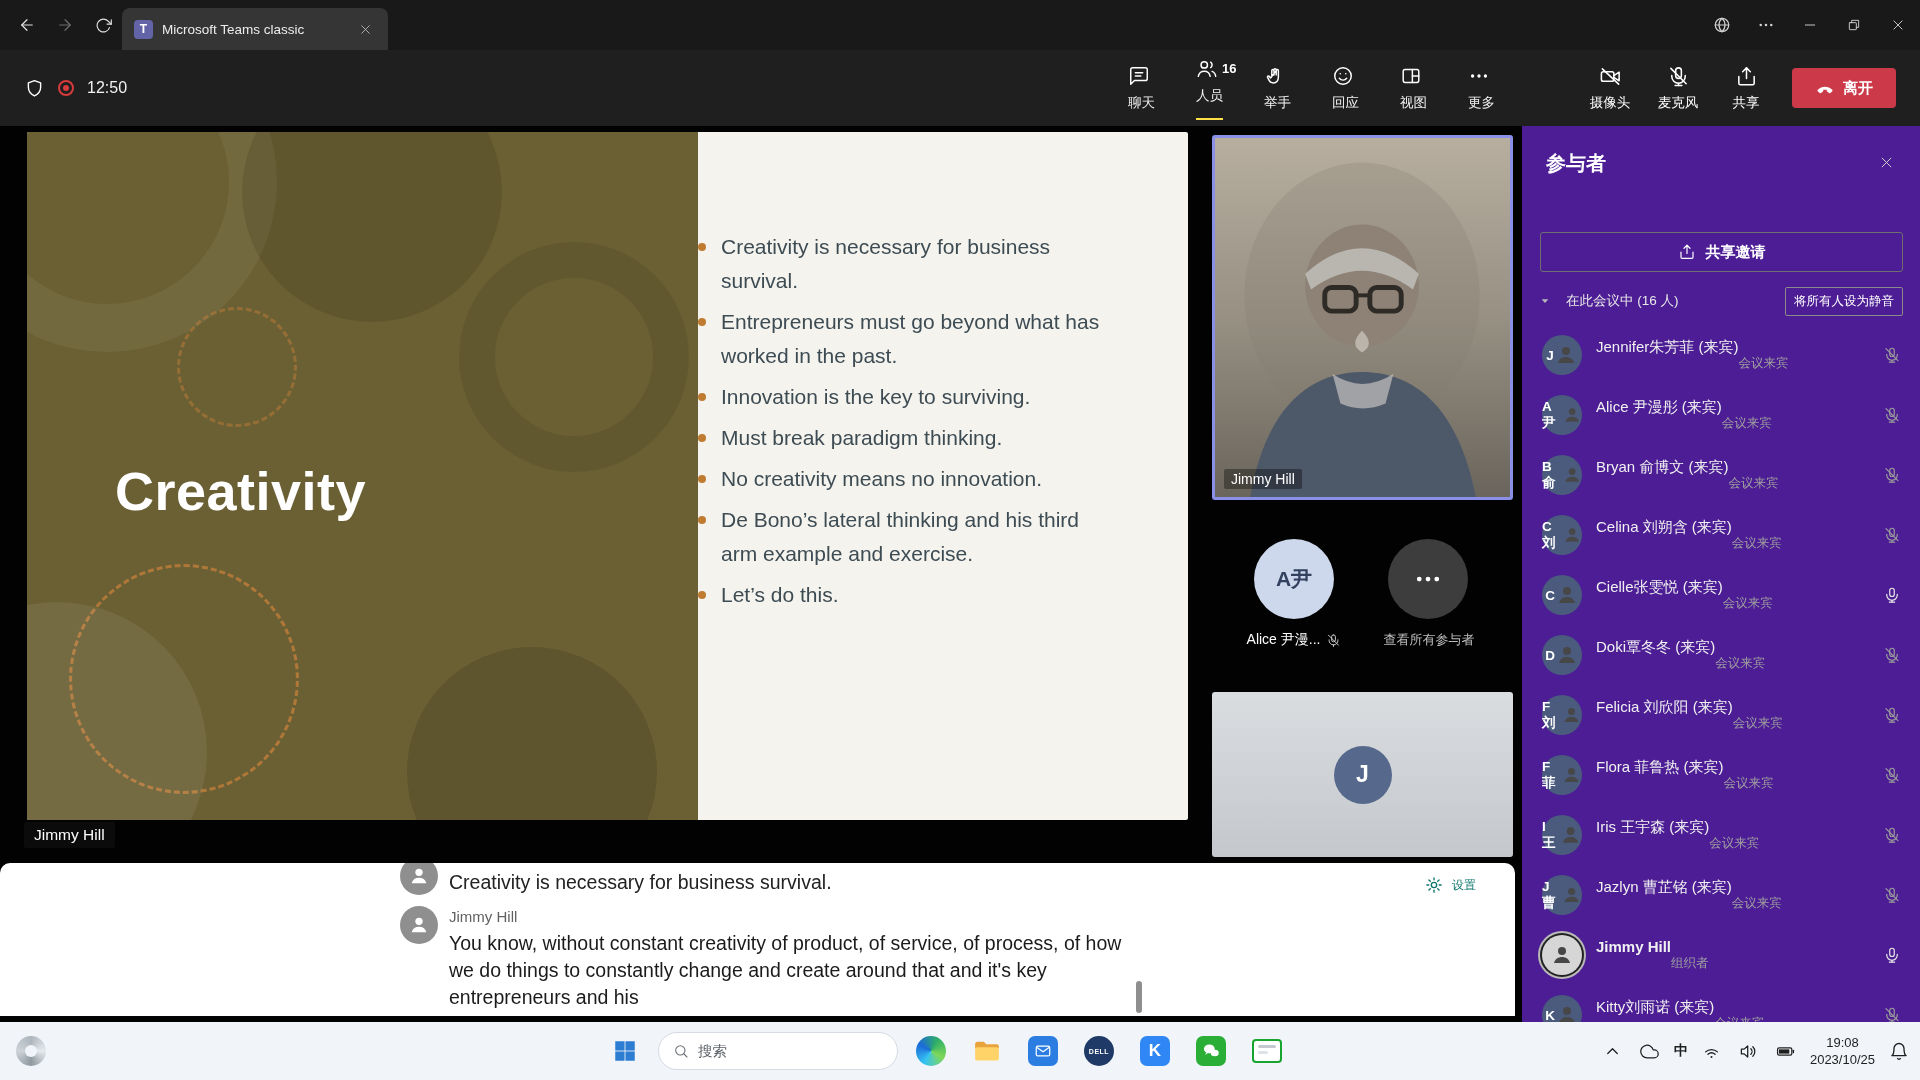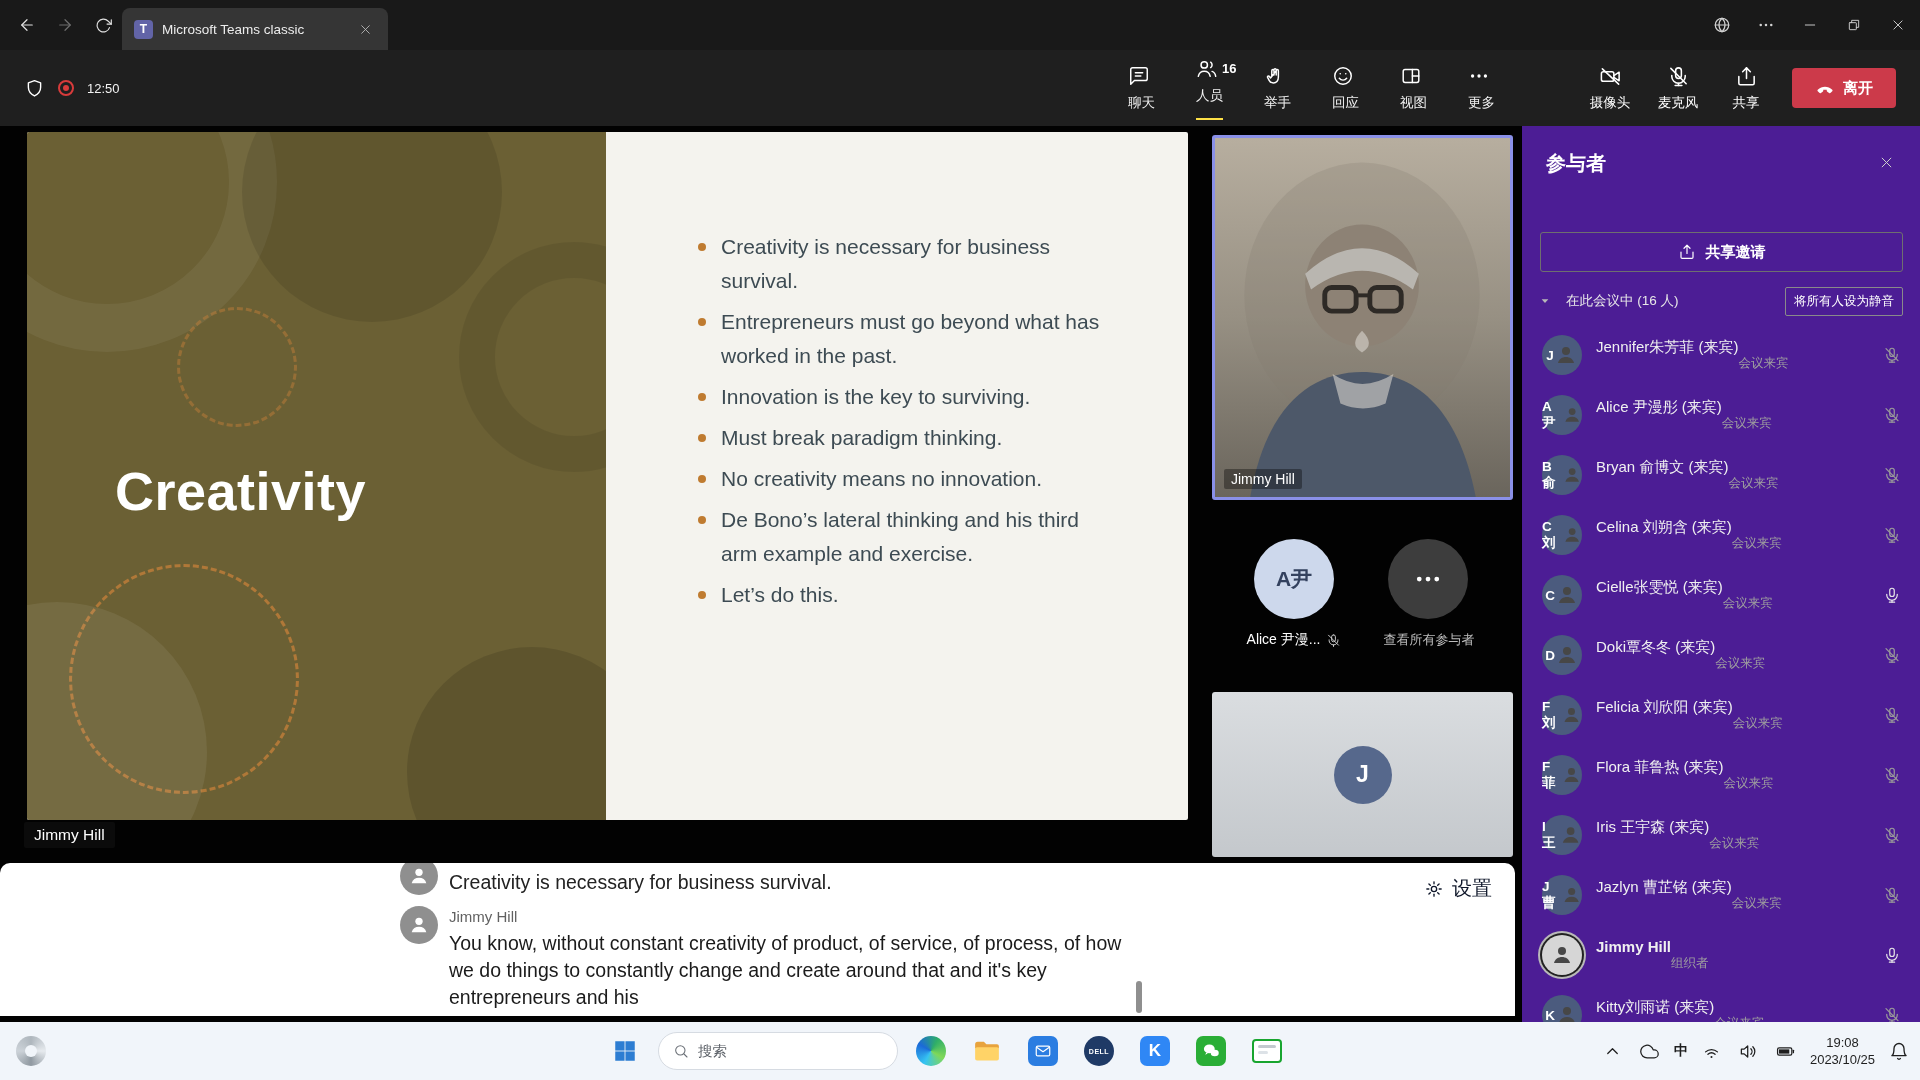--- a/index.html
+++ b/index.html
@@ -19,40 +19,40 @@
 .tab-title{color:#ececec;font-size:13.5px;flex:1;white-space:nowrap;overflow:hidden}
 .tab-close{width:22px;height:22px;display:flex;align-items:center;justify-content:center;color:#bdbdbd;border-radius:4px}
 .tbright{position:absolute;right:0;top:0;height:50px;display:flex;align-items:center}
 .tbtn{width:44px;height:50px;display:flex;align-items:center;justify-content:center;color:#d2d2d2}
 
 
 .meetbar{position:absolute;left:0;top:50px;width:1920px;height:76px;background:#1f1f1f;color:#fff}
 .mb-left{position:absolute;left:24px;top:0;height:76px;display:flex;align-items:center;gap:13px}
 .rec{width:16px;height:16px;border-radius:50%;border:2.5px solid #d83b3b;display:flex;align-items:center;justify-content:center}
 .rec>div{width:6px;height:6px;border-radius:50%;background:#d83b3b}
-.timer{font-size:13px;color:#f2f2f2}
+.timer{font-size:16px;color:#f2f2f2}
 .mb-center{position:absolute;left:1128px;top:0;display:flex}
 .mi{width:68px;height:76px;display:flex;flex-direction:column;align-items:flex-start;justify-content:center;gap:6px;cursor:pointer}
 .mi-top{display:flex;align-items:center;gap:4px;height:24px}
 .mi-top svg{width:22px;height:22px}
 .badge{font-size:13px;font-weight:bold}
 .badge:empty{display:none}
 .mi-label{font-size:13.5px;color:#f2f2f2}
 .mi.active .mi-label{border-bottom:2px solid #fde047;padding-bottom:13px}
 .mb-right{position:absolute;right:24px;top:0;height:76px;display:flex;align-items:center;gap:4px}
 .dev{width:64px;height:76px;display:flex;flex-direction:column;align-items:center;justify-content:center;gap:6px;cursor:pointer}
 .dev svg{width:23px;height:23px}
 .dev span{font-size:13.5px}
 .leave{margin-left:10px;width:104px;height:40px;background:#cc3a4a;border-radius:4px;display:flex;align-items:center;justify-content:center;gap:8px;font-size:15px;font-weight:bold;color:#fff;cursor:pointer}
 .leave svg{width:20px;height:20px}
 
 
 .stagebg{position:absolute;left:0;top:126px;width:1521px;height:896px;background:#020202}
 .slide{position:absolute;left:27px;top:132px;width:1161px;height:688px;background:#f4f3ee;overflow:hidden;border-radius:2px}
-.slide-left{position:absolute;left:0;top:0;width:579px;height:100%;background:#6b6034;overflow:hidden}
+.slide-left{position:absolute;left:0;top:0;width:671px;height:100%;background:#6b6034;overflow:hidden}
 .shape{position:absolute;border-radius:50%}
 .s1{left:-90px;top:-120px;width:340px;height:340px;border:48px solid rgba(255,255,255,.06)}
 .s2{left:215px;top:-70px;width:260px;height:260px;background:rgba(0,0,0,.10)}
 .s3{left:432px;top:110px;width:230px;height:230px;border:36px solid rgba(0,0,0,.08)}
 .s4{left:42px;top:432px;width:230px;height:230px;border:3px dashed #c8803a;opacity:.75}
 .s5{left:-120px;top:470px;width:300px;height:300px;background:rgba(255,255,255,.07)}
 .s6{left:150px;top:175px;width:120px;height:120px;border:3px dashed #c8803a;opacity:.45}
 .s7{left:380px;top:515px;width:250px;height:250px;background:rgba(0,0,0,.12)}
 .slide-title{position:absolute;left:88px;top:328px;color:#fff;font-size:54px;font-weight:bold;letter-spacing:.5px}
 .bullets{position:absolute;left:667px;top:98px;width:424px;list-style:none}
@@ -73,21 +73,21 @@
 .alabel.l2{left:141px;width:152px;color:#bdbdbd;font-size:13px}
 .alabel svg{width:15px;height:15px;color:#cfcfcf}
 .tile2{position:absolute;left:1212px;top:692px;width:301px;height:165px;border-radius:3px;background:linear-gradient(180deg,#dadde0,#c4c8cc);display:flex;align-items:center;justify-content:center;cursor:pointer}
 .tile2 .jcirc{width:58px;height:58px;border-radius:50%;background:#56688c;color:#fff;font-size:23px;font-weight:bold;display:flex;align-items:center;justify-content:center}
 
 
 .captions{position:absolute;left:0;top:863px;width:1515px;height:153px;background:#fff;border-radius:10px 10px 0 0;overflow:hidden;color:#1c1c1c}
 .cav{position:absolute;width:38px;height:38px;border-radius:50%;background:#8f8f8f;color:#fff;display:flex;align-items:center;justify-content:center}
 .cav svg{width:22px;height:22px}
 .cap-line1{position:absolute;left:449px;top:8px;font-size:19.5px;color:#222}
-.cap-set{position:absolute;left:1424px;top:12px;display:flex;align-items:center;gap:8px;color:#0f172a;font-size:20px;cursor:pointer}
+.cap-set{position:absolute;left:1424px;top:12px;display:flex;align-items:center;gap:8px;color:#0f766e;font-size:12px;cursor:pointer}
 .cap-set svg{width:20px;height:20px}
 .cap-speaker{position:absolute;left:449px;top:45px;font-size:15px;color:#616161}
 .cap-body{position:absolute;left:449px;top:67px;width:680px;font-size:19.5px;line-height:27px;color:#1b1b1b}
 .cap-scroll{position:absolute;left:1136px;top:118px;width:6px;height:32px;background:#8f8f8f;border-radius:3px}
 
 
 .panel{position:absolute;left:1521px;top:126px;width:399px;height:896px;background:#4c1d95;border-left:1px solid #000;color:#fff;overflow:hidden}
 .panel-title{position:absolute;left:24px;top:24px;font-size:20px;font-weight:bold}
 .panel-close{position:absolute;right:20px;top:22px;width:28px;height:28px;display:flex;align-items:center;justify-content:center;color:#cfcfcf;cursor:pointer}
 .invite{position:absolute;left:18px;top:106px;width:363px;height:40px;border:1px solid #6f6f6f;border-radius:3px;display:flex;align-items:center;justify-content:center;gap:10px;font-size:15px;font-weight:bold;cursor:pointer}

